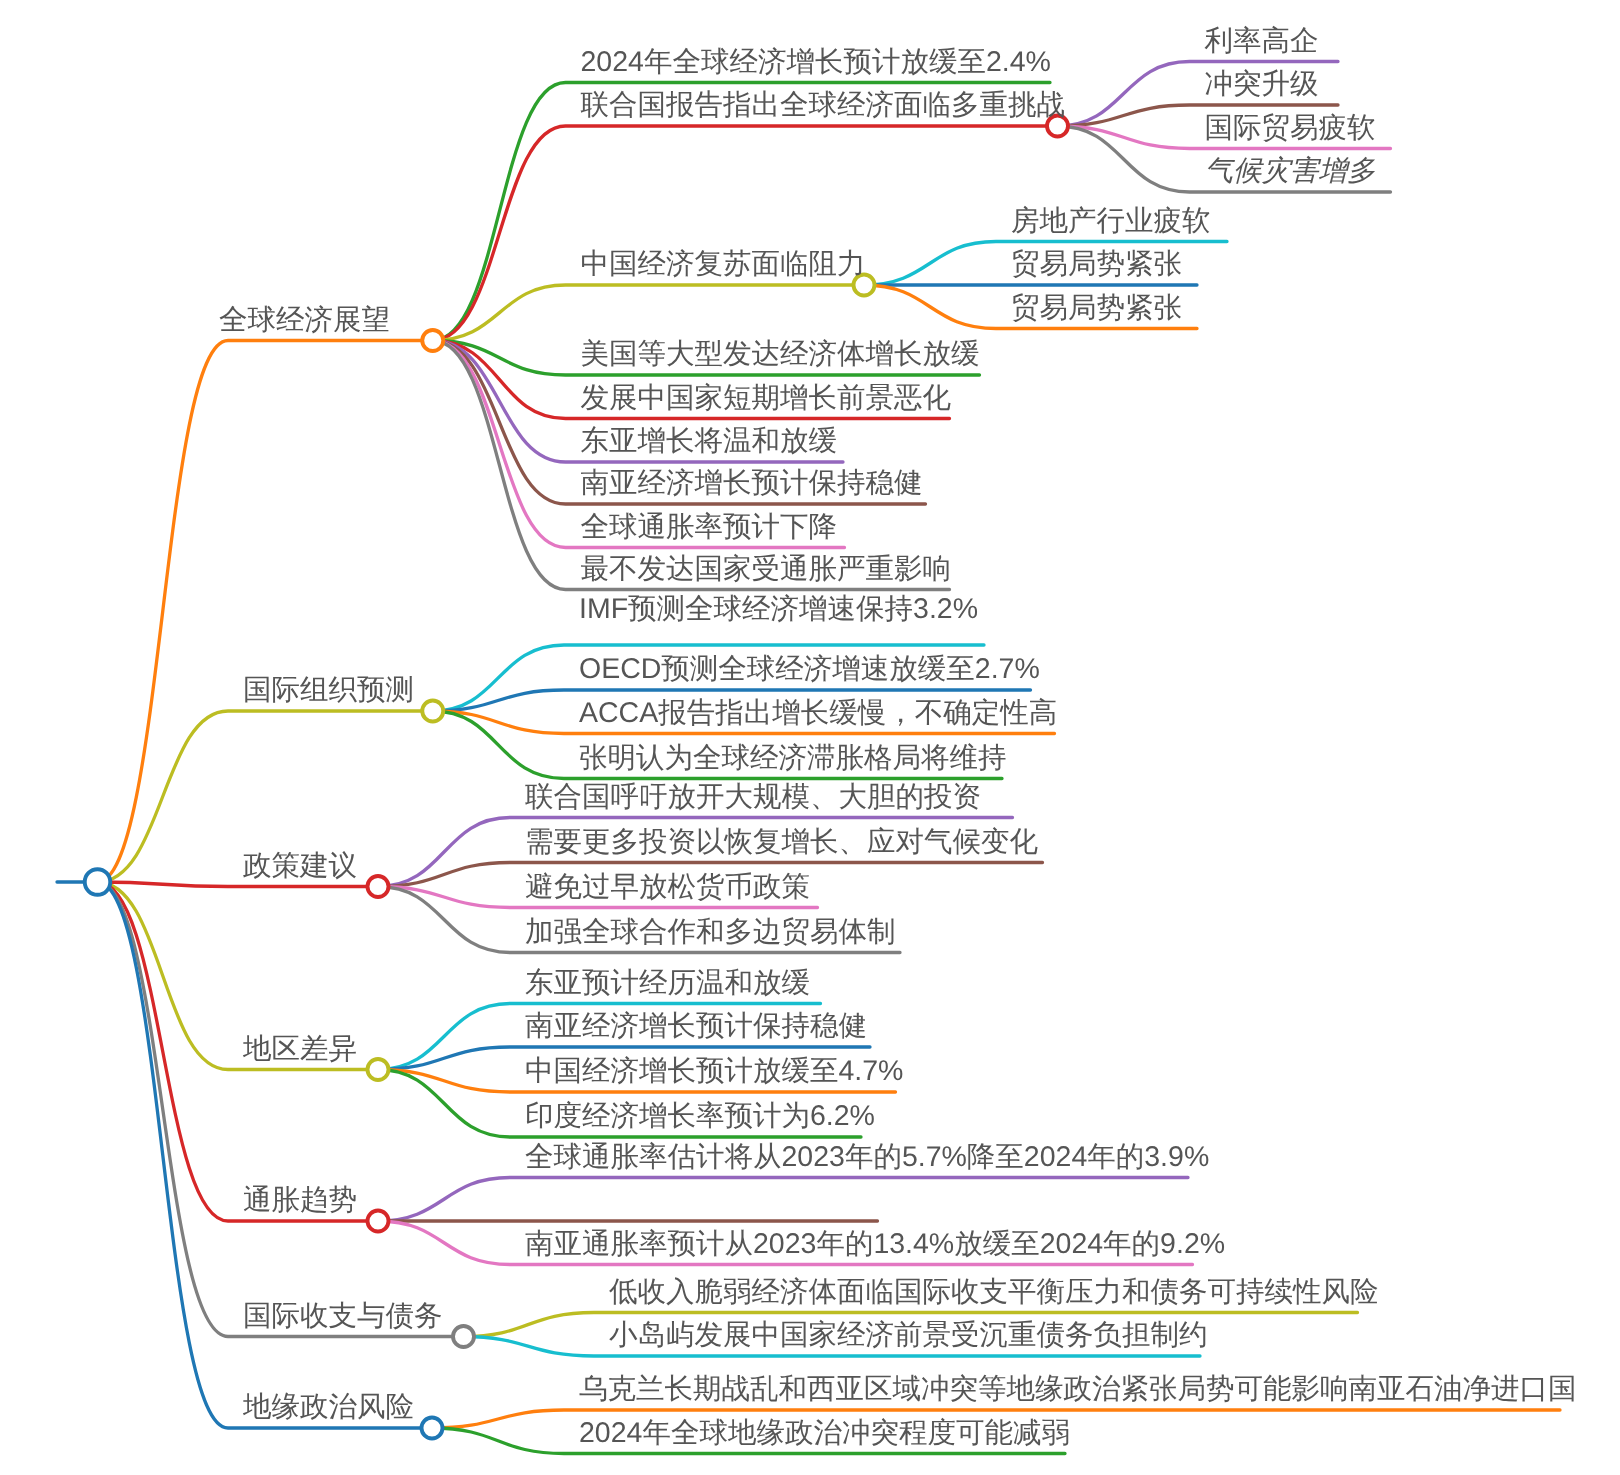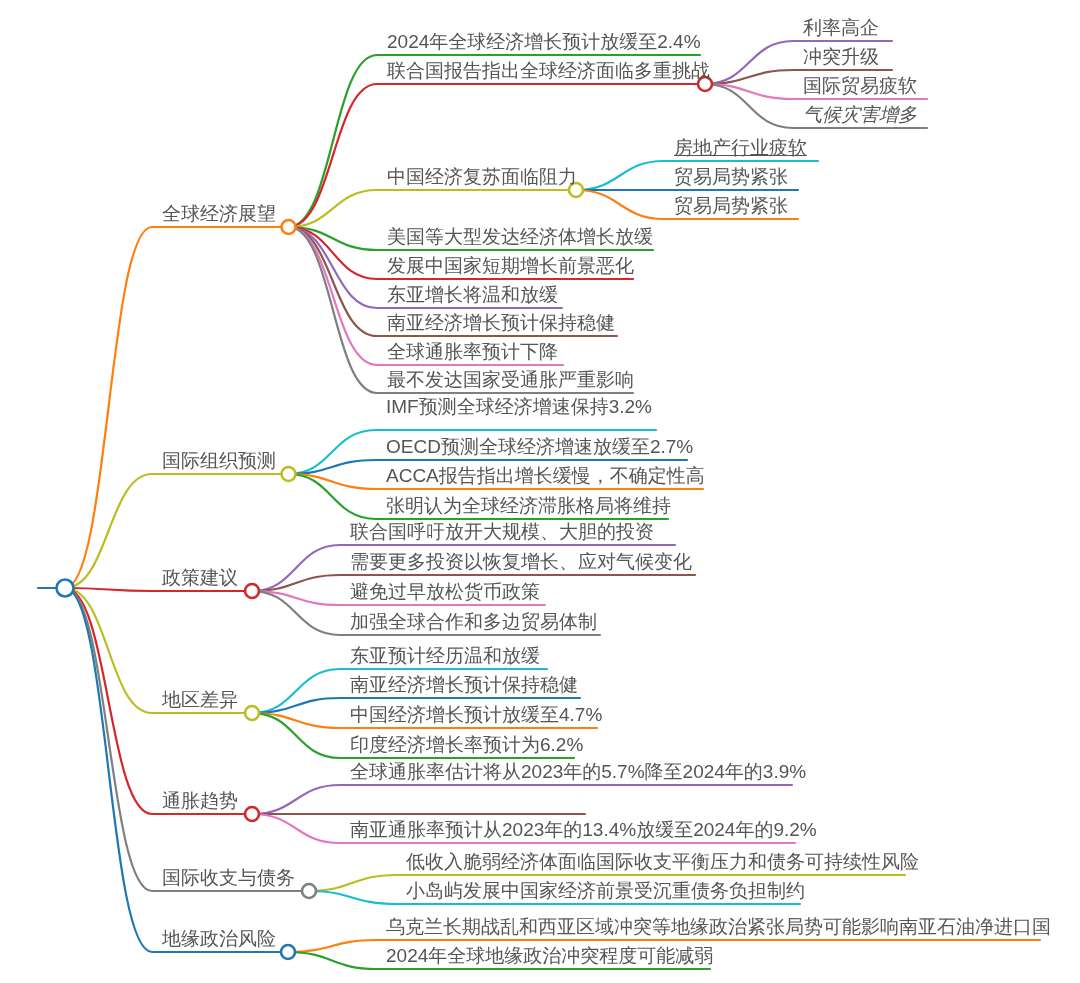--- a/index.html
+++ b/index.html
@@ -89,21 +89,21 @@
     <circle cx="705" cy="84" r="7" stroke="#d62728"></circle>
     <circle cx="576" cy="190" r="7" stroke="#bcbd22"></circle>
     <circle cx="288.5" cy="474" r="7" stroke="#bcbd22"></circle>
     <circle cx="252" cy="591" r="7" stroke="#d62728"></circle>
     <circle cx="252" cy="713" r="7" stroke="#bcbd22"></circle>
     <circle cx="252" cy="814" r="7" stroke="#d62728"></circle>
     <circle cx="309" cy="891" r="7" stroke="#7f7f7f"></circle>
     <circle cx="288" cy="952" r="7" stroke="#1f77b4"></circle>
   </svg>
 
-  <div class="label" style="left:152px;top:202px;text-align:center;">全球经济展望</div>
+  <div class="label" style="left:136px;top:202px;text-align:center;">全球经济展望</div>
   <div class="label" style="left:152px;top:449px;">国际组织预测</div>
   <div class="label" style="left:152px;top:566px;">政策建议</div>
   <div class="label" style="left:152px;top:688px;">地区差异</div>
   <div class="label" style="left:152px;top:789px;">通胀趋势</div>
   <div class="label" style="left:152px;top:866px;">国际收支与债务</div>
   <div class="label" style="left:152px;top:927px;">地缘政治风险</div>
 
   <div class="label" style="left:377px;top:30px;">2024年全球经济增长预计放缓至2.4%</div>
   <div class="label" style="left:377px;top:59px;">联合国报告指出全球经济面临多重挑战</div>
   <div class="label" style="left:377px;top:165px;">中国经济复苏面临阻力</div>
@@ -112,21 +112,21 @@
   <div class="label" style="left:377px;top:283px;">东亚增长将温和放缓</div>
   <div class="label" style="left:377px;top:311px;">南亚经济增长预计保持稳健</div>
   <div class="label" style="left:377px;top:340px;">全球通胀率预计下降</div>
   <div class="label" style="left:377px;top:368px;">最不发达国家受通胀严重影响</div>
 
   <div class="label" style="left:793px;top:16px;">利率高企</div>
   <div class="label" style="left:793px;top:45px;">冲突升级</div>
   <div class="label" style="left:793px;top:74px;">国际贸易疲软</div>
   <div class="label" style="left:793px;top:103px;font-style:italic;">气候灾害增多</div>
 
-  <div class="label" style="left:664px;top:136px;text-decoration:underline;">房地产行业疲软</div>
+  <div class="label" style="left:664px;top:136px;">房地产行业疲软</div>
   <div class="label" style="left:664px;top:165px;">贸易局势紧张</div>
   <div class="label" style="left:664px;top:194px;">贸易局势紧张</div>
 
   <div class="label" style="left:376px;top:395px;">IMF预测全球经济增速保持3.2%</div>
   <div class="label" style="left:376px;top:435px;">OECD预测全球经济增速放缓至2.7%</div>
   <div class="label" style="left:376px;top:464px;">ACCA报告指出增长缓慢，不确定性高</div>
   <div class="label" style="left:376px;top:494px;">张明认为全球经济滞胀格局将维持</div>
 
   <div class="label" style="left:340px;top:520px;">联合国呼吁放开大规模、大胆的投资</div>
   <div class="label" style="left:340px;top:550px;">需要更多投资以恢复增长、应对气候变化</div>

